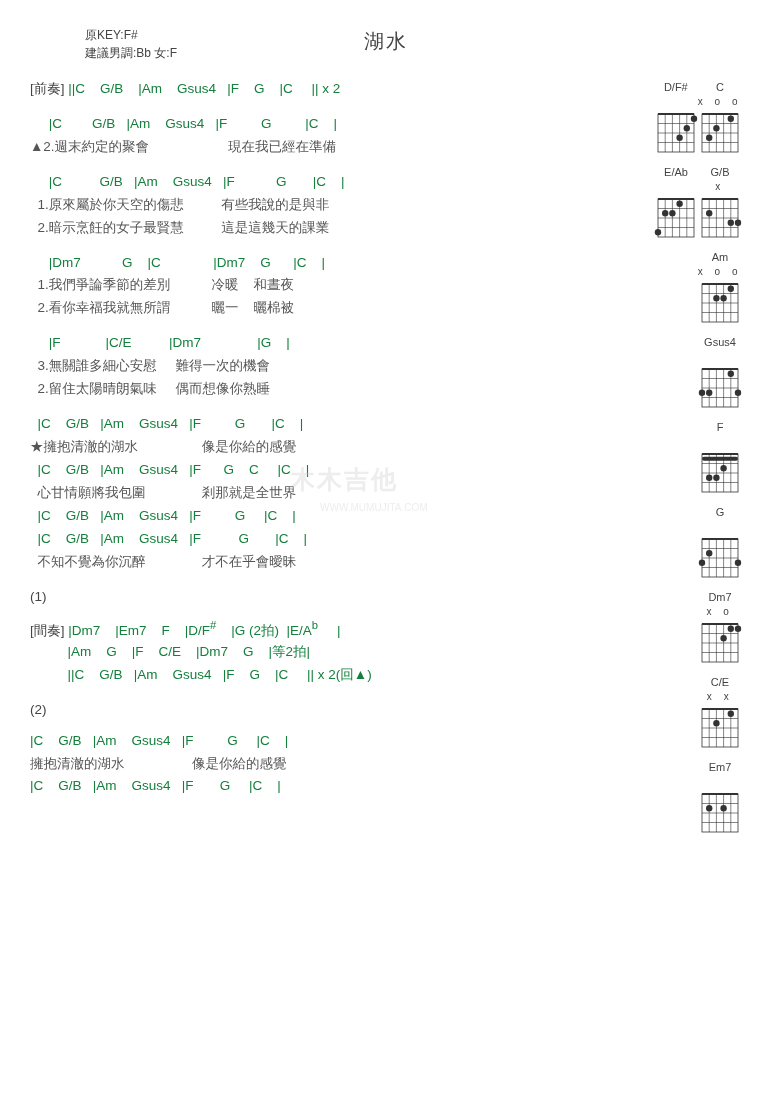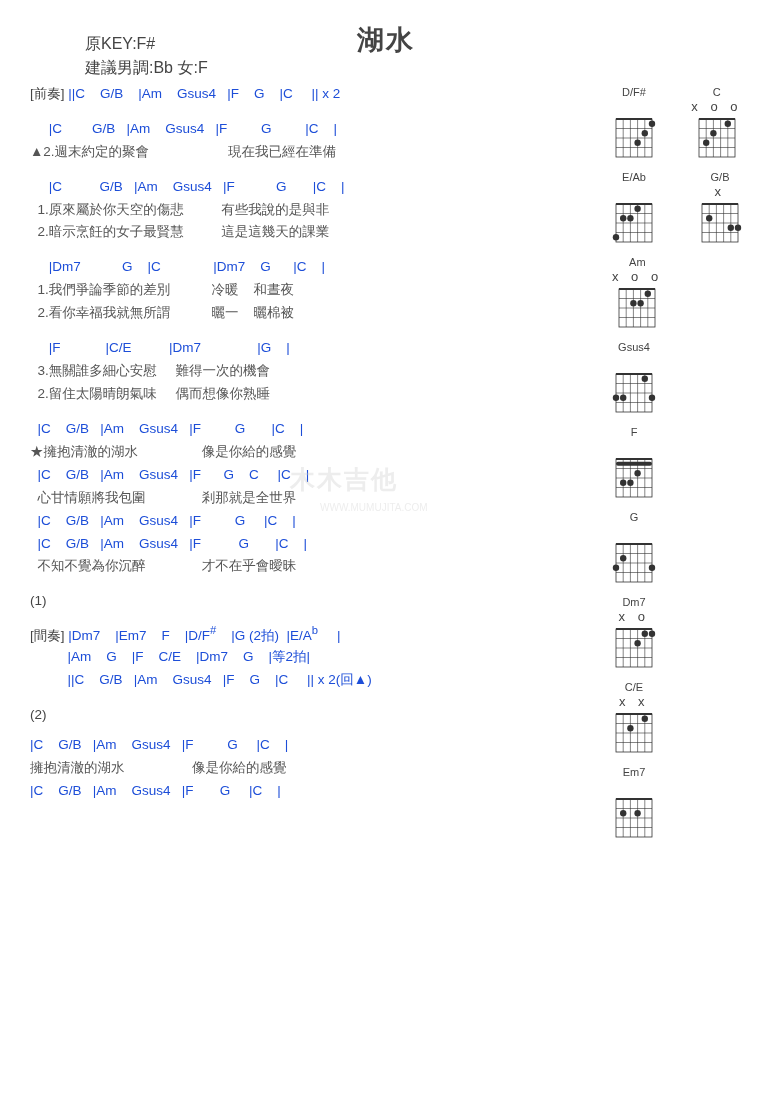--- a/index.html
+++ b/index.html
@@ -1,29 +1,29 @@
 <!DOCTYPE html>
 <html><head>
 <meta charset="utf-8">
 <style>
   body { margin: 0; padding: 0; font-family: "Microsoft JhengHei", "PingFang TC", sans-serif; background: #fff; color: #444; }
   .page { width: 772px; height: 1113px; position: relative; padding: 20px 30px; box-sizing: border-box; font-size: 13.5px; line-height: 1.55; }
   .header { position: relative; margin-bottom: 22px; }
-  .keyinfo { position: absolute; left: 55px; top: 12px; font-size: 16px; line-height: 1.5; }
-  .title { text-align: center; font-size: 27px; font-weight: bold; margin: 0; letter-spacing: 2px; }
+  .keyinfo { position: absolute; left: 55px; top: 0; font-size: 12px; line-height: 1.5; }
+  .title { text-align: center; font-size: 20px; font-weight: normal; margin: 6px; letter-spacing: 2px; }
   .credits { position: absolute; right: 10px; top: 30px; text-align: right; font-size: 12px; line-height: 1.5; }
   .main { display: flex; }
   .sheet { flex: 1; padding-right: 10px; }
   .diagrams { width: 130px; display: flex; flex-direction: column; gap: 8px; }
-  .dia-row { display: flex; gap: 10px; justify-content: space-between; }
+  .dia-row { display: flex; justify-content: flex-end; }
   .dia { display: flex; flex-direction: column; align-items: center; font-size: 11px; }
   .dia .label { margin-bottom: 2px; }
-  .dia .mutes { font-size: 13px; letter-spacing: 4.5px; height: 8px; line-height: 8px; margin-bottom: 0; }
+  .dia .mutes { font-size: 10px; letter-spacing: 4.5px; height: 8px; line-height: 8px; margin-bottom: 0; }
   .dia svg { display: block; }
-  .ch { color: #1d4ed8; }
+  .ch { color: #15803d; }
   span.cl { white-space: pre; }
   .row { margin-bottom: 2px; }
   .lyric { color: #555; }
   .block { margin-bottom: 14px; }
   .section-num { margin-top: 8px; margin-bottom: 10px; }
   .watermark { position: absolute; left: 290px; top: 460px; font-size: 25px; color: #ccc; opacity: 0.35; letter-spacing: 2px; pointer-events: none; font-weight: bold; }
   .watermark-sub { position: absolute; left: 320px; top: 500px; font-size: 10px; color: #ccc; opacity: 0.35; pointer-events: none; }
 </style>
 </head>
 <body>

